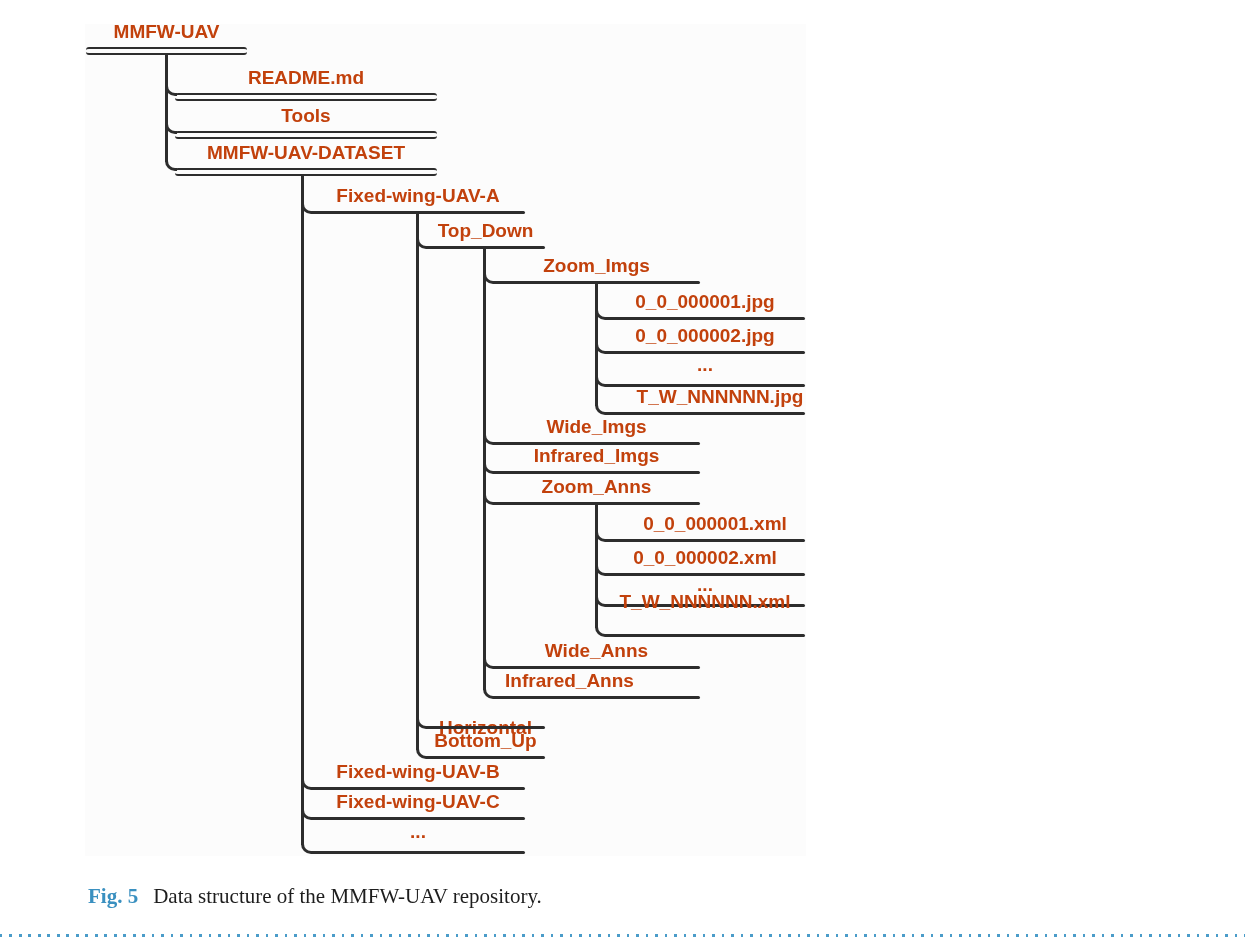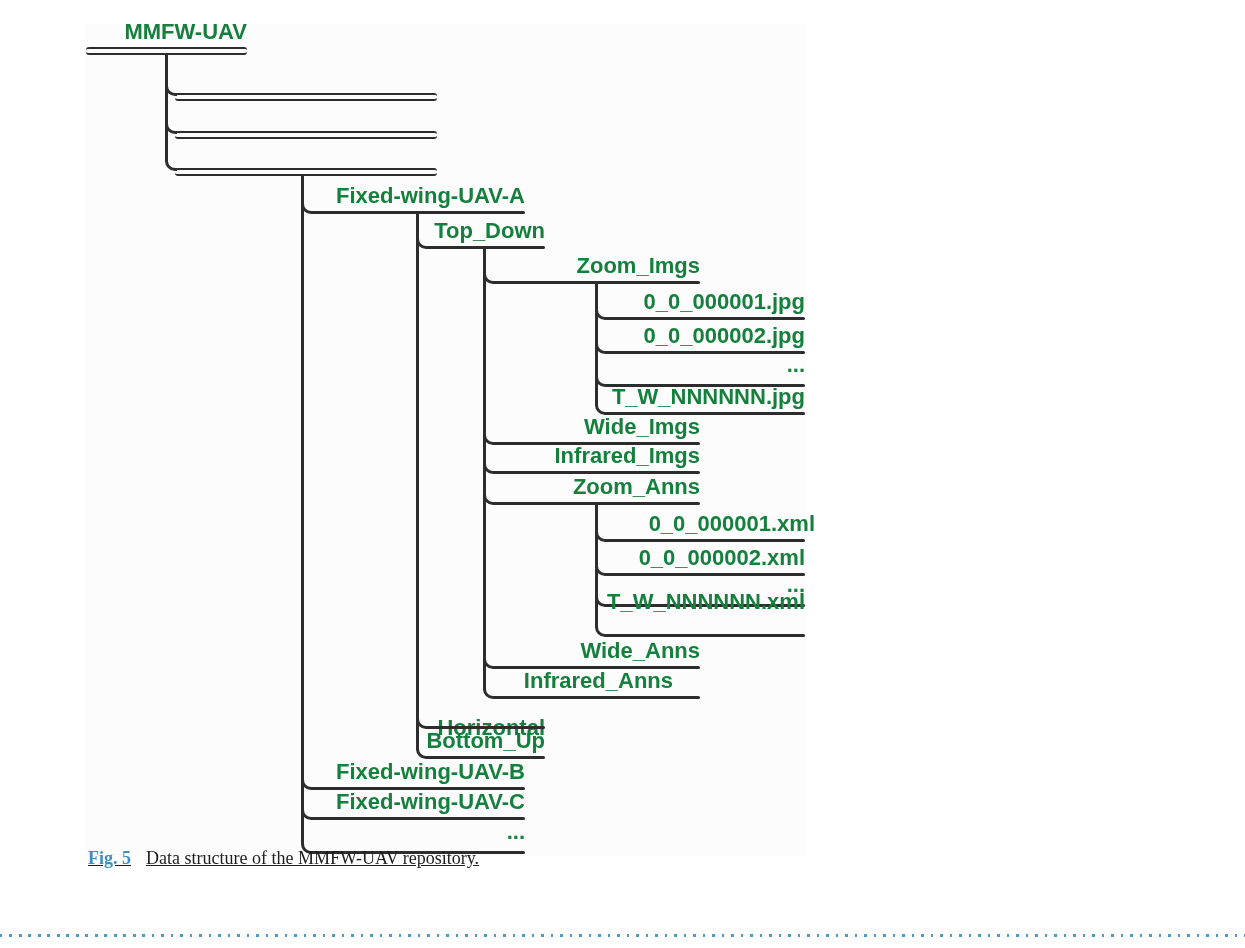--- a/index.html
+++ b/index.html
@@ -1,51 +1,54 @@
 <!DOCTYPE html>
 <html><head>
 <meta charset="utf-8">
 <style>
   html,body{margin:0;padding:0;background:#ffffff;}
   #page{position:relative;width:1245px;height:948px;background:#ffffff;overflow:hidden;
         font-family:"Liberation Sans",sans-serif;}
   #fig-bg{position:absolute;left:85px;top:24px;width:721px;height:832px;background:#fcfcfc;}
-  .lbl{position:absolute;font-weight:bold;font-size:22px;line-height:22px;color:#15803d;
-       text-align:right;white-space:nowrap;}
+  .lbl{position:absolute;font-weight:bold;font-size:19px;line-height:22px;color:#c2410c;
+       text-align:center;white-space:nowrap;}
   .hline{position:absolute;height:3px;background:#2d2d2d;border-radius:2px;}
   .dbl{height:8px;background:transparent;border-top:2.5px solid #2d2d2d;
        border-bottom:2.5px solid #2d2d2d;box-sizing:border-box;border-radius:3px;}
   .vline{position:absolute;width:3px;background:#2d2d2d;}
   .elbow{position:absolute;width:12px;height:12px;box-sizing:border-box;
          border-left:3px solid #2d2d2d;border-bottom:3px solid #2d2d2d;
          border-bottom-left-radius:10px;}
-  #caption{position:absolute;left:88px;top:848px;font-family:"Liberation Serif",serif;
-           font-size:18px;color:#1d1d1d;white-space:nowrap;text-decoration:underline;}
+  #caption{position:absolute;left:88px;top:884px;font-family:"Liberation Serif",serif;
+           font-size:21px;color:#1d1d1d;white-space:nowrap;}
   #caption .figno{font-weight:bold;color:#3a90c0;margin-right:15px;}
   #dotted-rule{position:absolute;left:0;top:934px;width:1245px;height:3px;
                background:repeating-linear-gradient(to right,#4a9cc9 0 2.5px,transparent 2.5px 9.5px);}
 </style>
 </head>
 <body>
 
 <div id="page">
   <div id="fig-bg"></div>
 
   <div class="lbl" style="left:86px;top:21px;width:161px">MMFW-UAV</div>
   <div class="hline dbl" style="left:86px;top:47px;width:161px"></div>
 
   <div class="vline" style="left:165px;top:54px;height:108px"></div>
   <div class="elbow" style="left:165px;top:84px"></div>
   <div class="elbow" style="left:165px;top:122px"></div>
   <div class="elbow" style="left:165px;top:159px"></div>
 
+  <div class="lbl" style="left:175px;top:67px;width:262px">README.md</div>
   <div class="hline dbl" style="left:175px;top:93px;width:262px"></div>
 
+  <div class="lbl" style="left:175px;top:105px;width:262px">Tools</div>
   <div class="hline dbl" style="left:175px;top:131px;width:262px"></div>
 
+  <div class="lbl" style="left:175px;top:142px;width:262px">MMFW-UAV-DATASET</div>
   <div class="hline dbl" style="left:175px;top:168px;width:262px"></div>
 
   <div class="vline" style="left:301px;top:175px;height:670px"></div>
   <div class="elbow" style="left:301px;top:202px"></div>
   <div class="elbow" style="left:301px;top:778px"></div>
   <div class="elbow" style="left:301px;top:808px"></div>
   <div class="elbow" style="left:301px;top:842px"></div>
 
   <div class="lbl" style="left:311px;top:185px;width:214px">Fixed-wing-UAV-A</div>
   <div class="hline" style="left:311px;top:211px;width:214px"></div>
@@ -107,21 +110,21 @@
 
   <div class="lbl" style="left:605px;top:291px;width:200px">0_0_000001.jpg</div>
   <div class="hline" style="left:605px;top:317px;width:200px"></div>
 
   <div class="lbl" style="left:605px;top:325px;width:200px">0_0_000002.jpg</div>
   <div class="hline" style="left:605px;top:351px;width:200px"></div>
 
   <div class="lbl" style="left:605px;top:354px;width:200px">...</div>
   <div class="hline" style="left:605px;top:384px;width:200px"></div>
 
-  <div class="lbl" style="left:605px;top:386px;width:200px">T_W_NNNNNN.jpg</div>
+  <div class="lbl" style="left:620px;top:386px;width:200px">T_W_NNNNNN.jpg</div>
   <div class="hline" style="left:605px;top:412px;width:200px"></div>
 
   <div class="vline" style="left:595px;top:504px;height:124px"></div>
   <div class="elbow" style="left:595px;top:530px"></div>
   <div class="elbow" style="left:595px;top:564px"></div>
   <div class="elbow" style="left:595px;top:595px"></div>
   <div class="elbow" style="left:595px;top:625px"></div>
 
   <div class="lbl" style="left:615px;top:513px;width:200px">0_0_000001.xml</div>
   <div class="hline" style="left:605px;top:539px;width:200px"></div>

